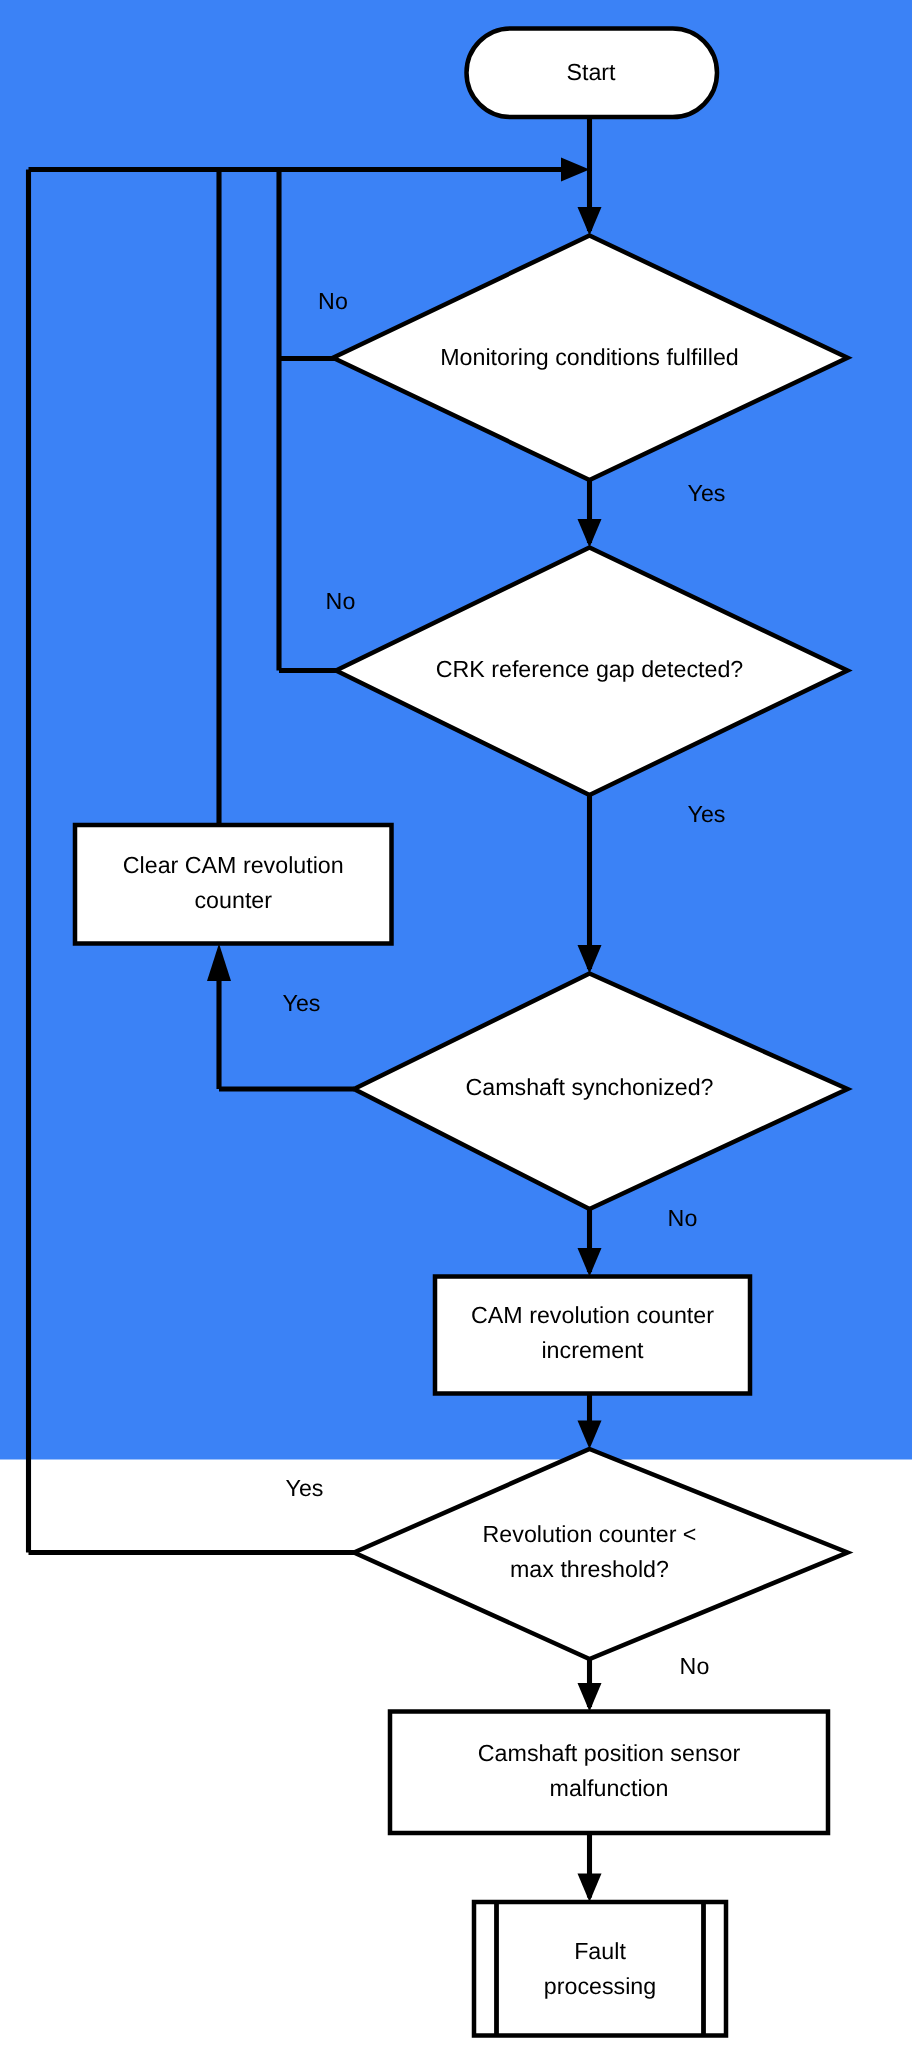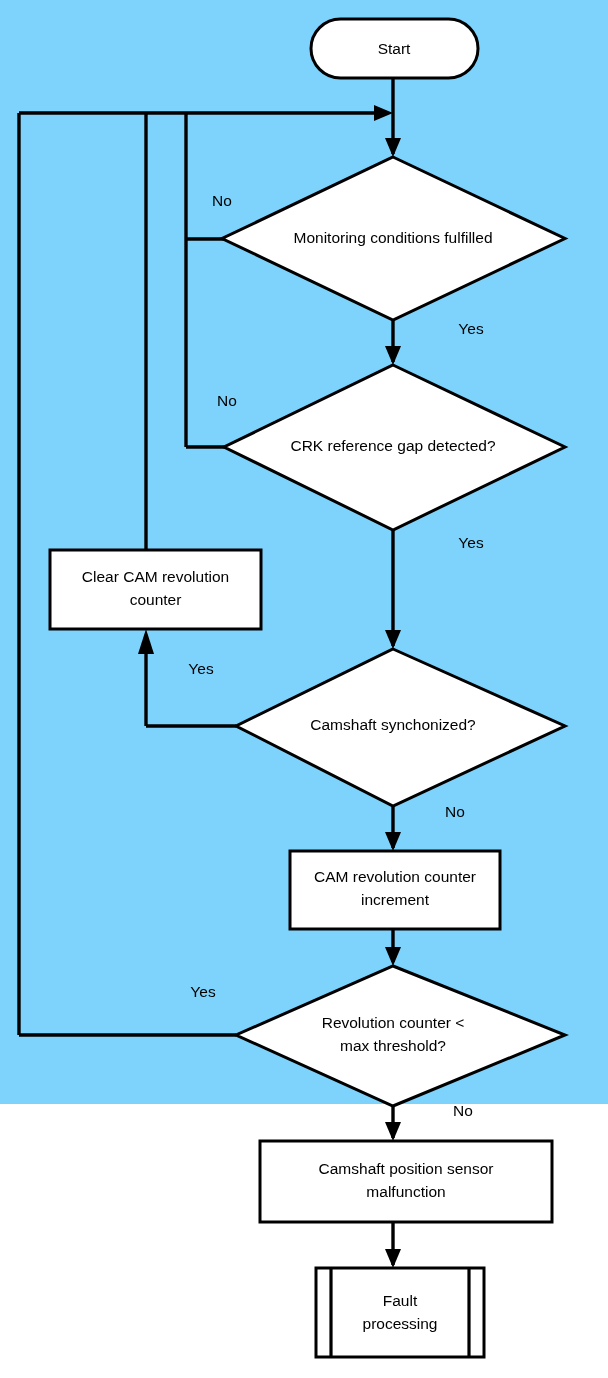--- a/index.html
+++ b/index.html
@@ -9,22 +9,22 @@
   }
   body {
     width: 608px;
     height: 1378px;
     overflow: hidden;
     font-family: "Liberation Sans", sans-serif;
   }
   #flow-root {
     position: relative;
     width: 608px;
-    height: 1104px;
-    background: #7dd3fc;
+    height: 973px;
+    background: #3b82f6;
   }
   svg#flow-svg {
     display: block;
     width: 608px;
     height: 1378px;
   }
   .shape-outline {
     fill: #ffffff;
     stroke: #000000;
     stroke-width: 3;

